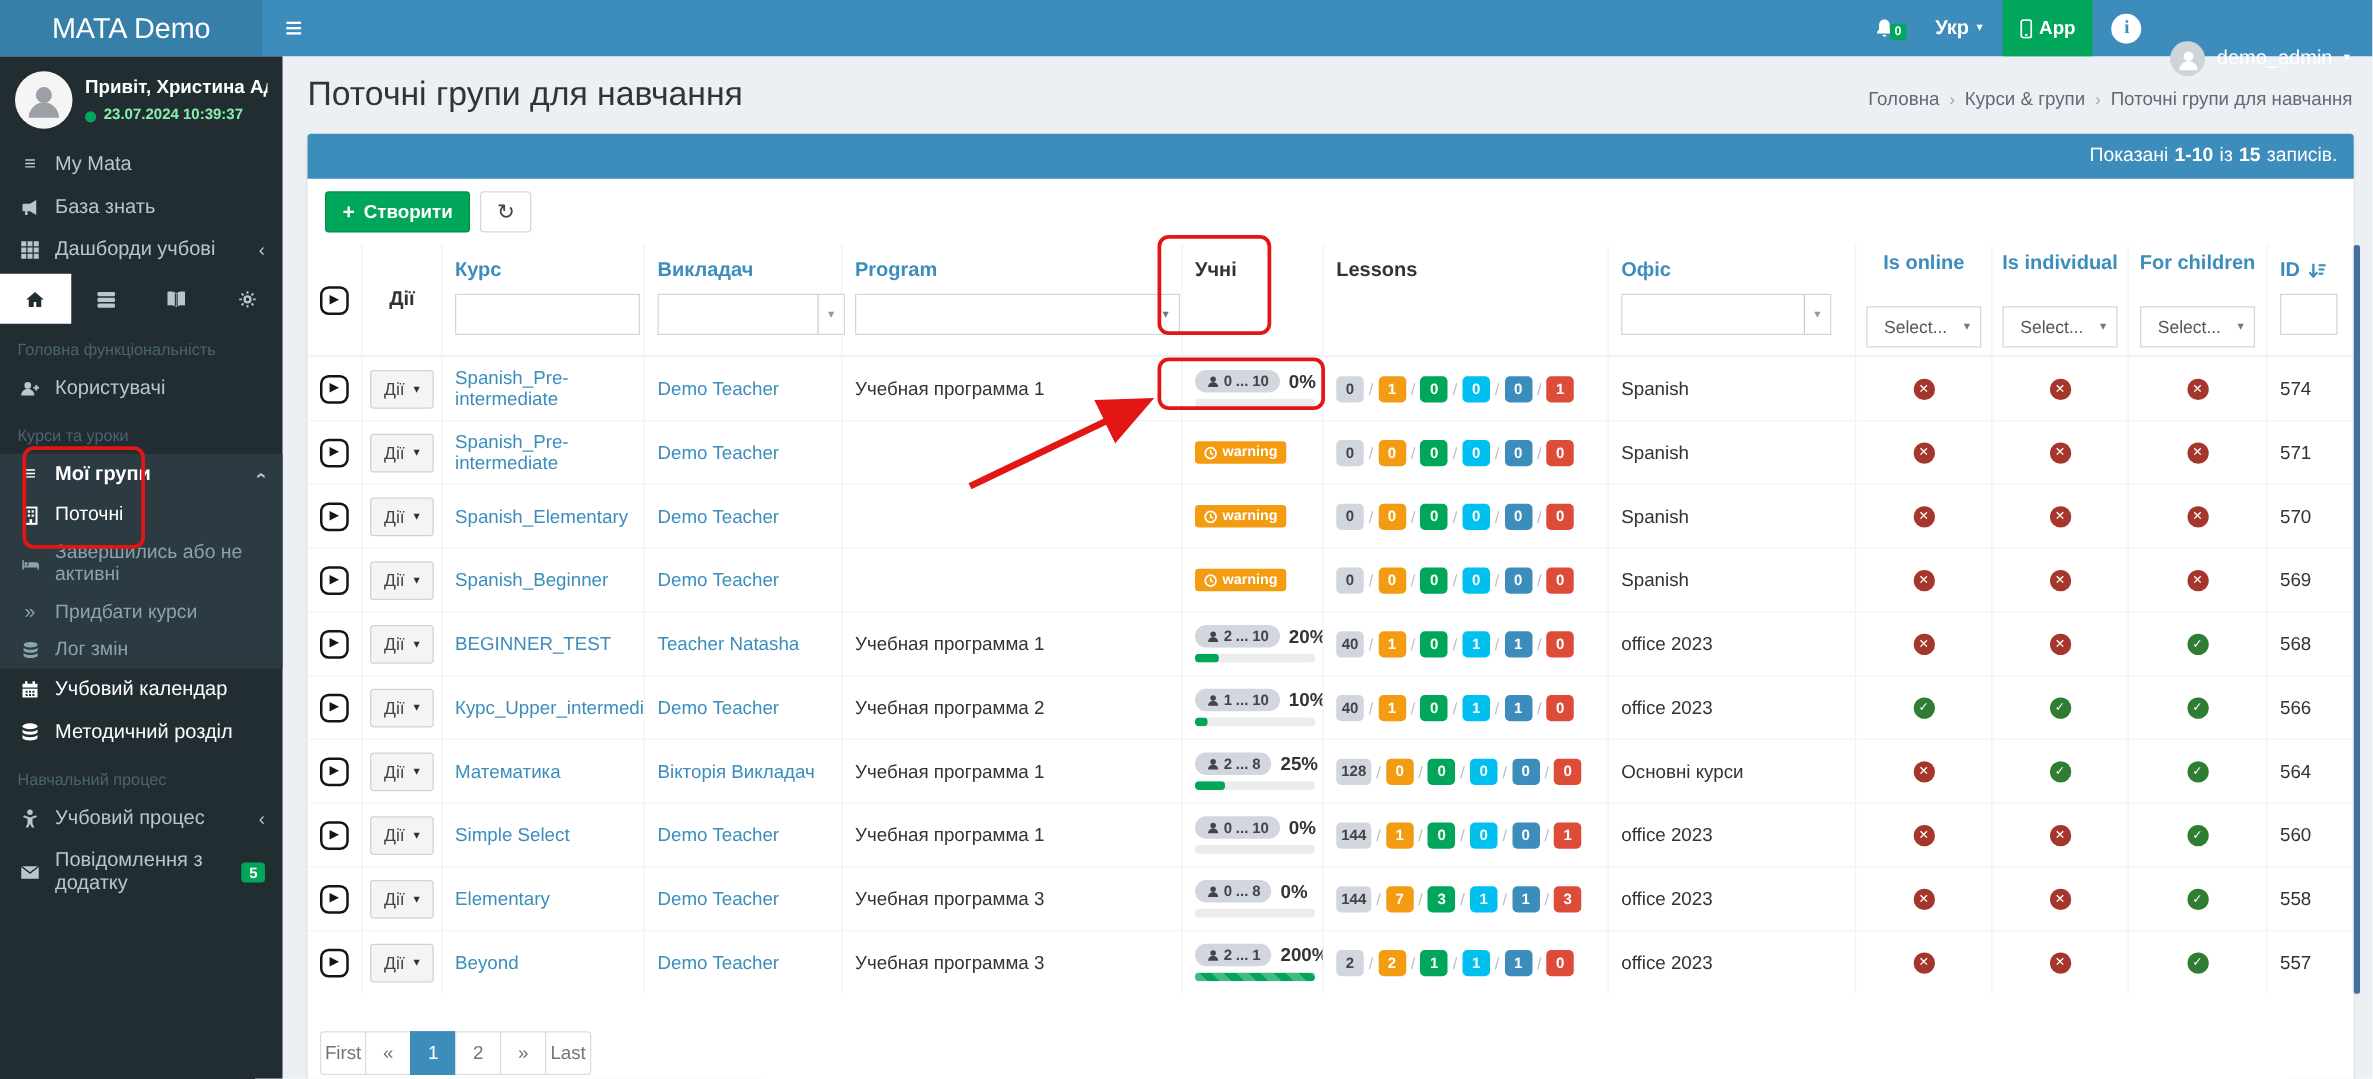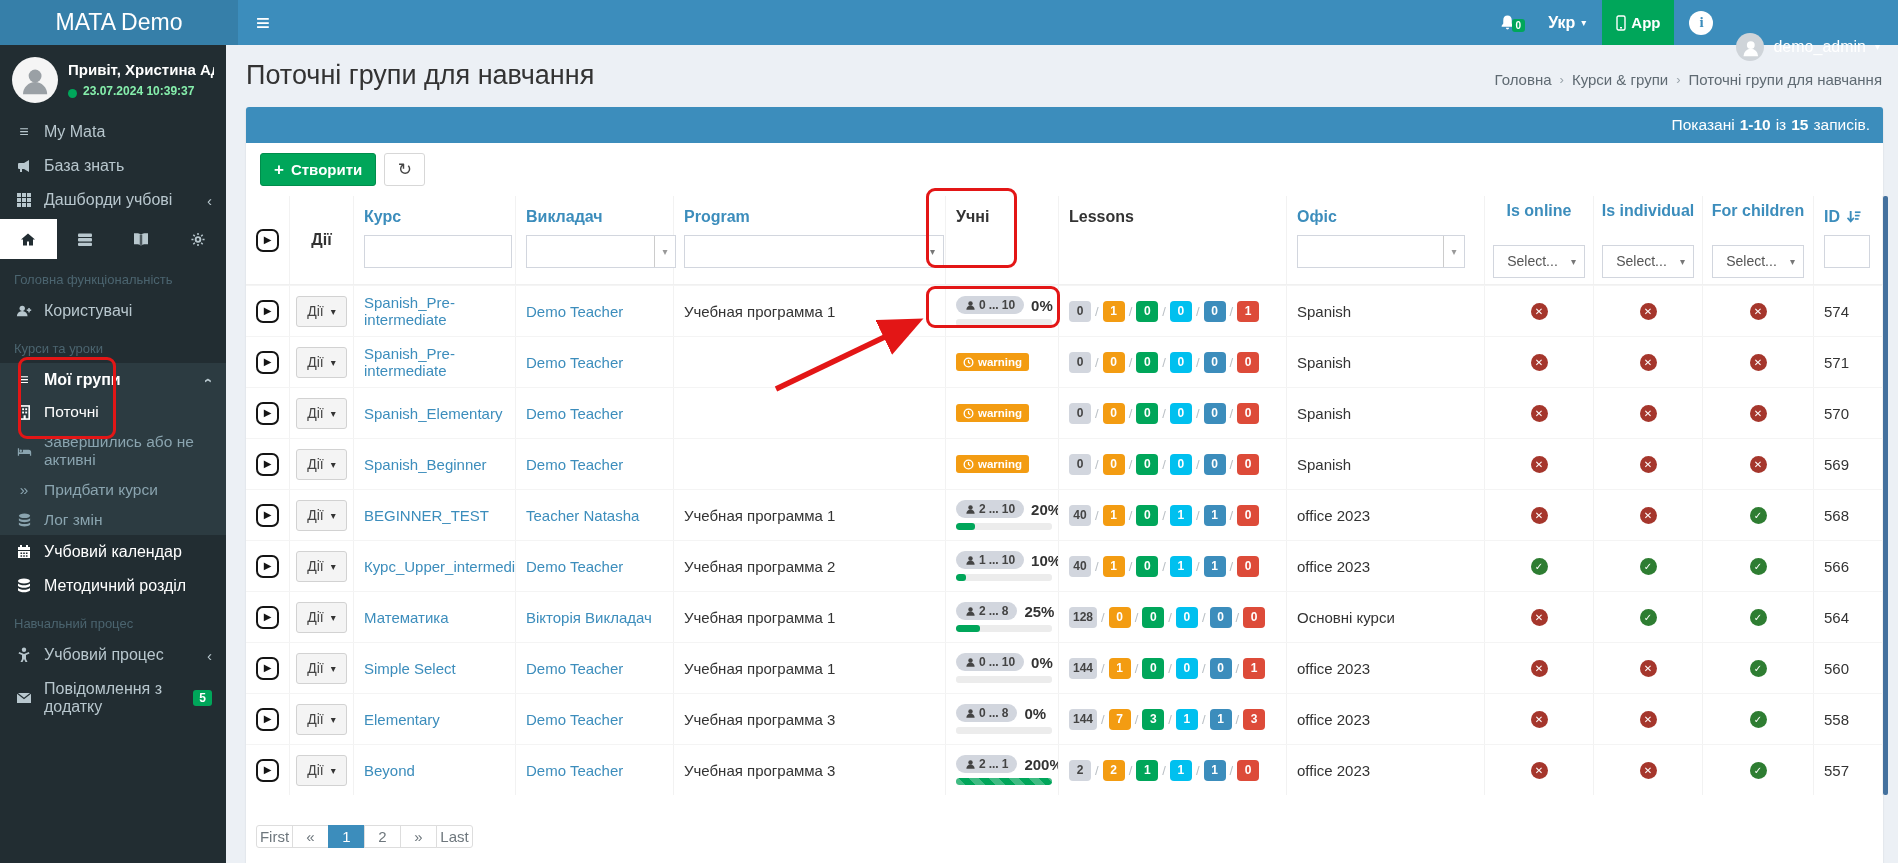--- a/index.html
+++ b/index.html
@@ -2,21 +2,21 @@
 <html><head>
 <meta charset="utf-8">
 <style>
   * { box-sizing: border-box; margin: 0; padding: 0; }
   html,body { width:1898px; height:863px; overflow:hidden; }
   body { font-family:"Liberation Sans","DejaVu Sans",sans-serif; background:#ecf0f5; position:relative; color:#333; }
   a { text-decoration:none; cursor:pointer; }
 
   
   .navbar { position:absolute; left:0; top:0; width:1898px; height:45px; background:#3c8dbc; display:flex; z-index:10; }
-  .logo { width:238px; height:45px; background:#367fa9; color:#fff; font-size:23px; font-weight:300; display:flex; align-items:center; justify-content:center; cursor:pointer; }
+  .logo { width:210px; height:45px; background:#367fa9; color:#fff; font-size:23px; font-weight:300; display:flex; align-items:center; justify-content:center; cursor:pointer; }
   .nav-rest { flex:1; display:flex; align-items:center; }
   .nav-burger { color:#fff; font-size:24px; font-weight:700; padding:0 18px; cursor:pointer; line-height:45px; }
   .nav-right { margin-left:auto; display:flex; align-items:center; height:45px; }
   .nav-bell { position:relative; color:#fff; padding:0 16px; cursor:pointer; display:flex; align-items:center; }
   .nav-bell svg { width:17px; height:17px; }
   .bell-badge { position:absolute; top:5px; right:7px; background:#00a65a; color:#fff; font-size:10px; font-weight:700; border-radius:3px; padding:0 4px; line-height:13px; }
   .nav-lang { color:#fff; font-size:16px; font-weight:700; padding:0 16px; cursor:pointer; display:flex; align-items:center; gap:6px; }
   .caret-dn { font-size:10px; }
   .nav-app { background:#00a65a; color:#fff; height:45px; padding:0 14px; display:flex; align-items:center; gap:5px; font-size:15px; font-weight:700; cursor:pointer; }
   .nav-app svg { width:10px; height:16px; }
@@ -119,21 +119,21 @@
   .st { width:17px; height:17px; border-radius:50%; display:inline-flex; align-items:center; justify-content:center; color:#fff; font-size:10px; font-weight:700; }
   .st[data-v="no"] { background:#a5362c; }
   .st[data-v="no"]::after { content:"✕"; }
   .st[data-v="yes"] { background:#2e7d32; }
   .st[data-v="yes"]::after { content:"✓"; }
 
   .scroll-edge { position:absolute; left:1883px; top:196px; width:5px; height:599px; background:#44719e; border-radius:2px; z-index:8; }
 
   
   .pagination { display:flex; margin:30px 0 0 10px; }
-  .pg { height:23px; min-width:37px; padding:0 2px; background:#fff; border:1px solid #ddd; margin-left:-1px; display:inline-flex; align-items:center; justify-content:center; color:#6e777d; font-size:15px; cursor:pointer; }
+  .pg { height:35px; min-width:37px; padding:0 2px; background:#fff; border:1px solid #ddd; margin-left:-1px; display:inline-flex; align-items:center; justify-content:center; color:#6e777d; font-size:15px; cursor:pointer; }
   .pg.first { border-radius:3px 0 0 3px; margin-left:0; }
   .pg.last { border-radius:0 3px 3px 0; }
   .pg.active { background:#3c8dbc; border-color:#3c8dbc; color:#fff; }
 
   
   .ann { position:absolute; border:3px solid #e31616; border-radius:9px; z-index:50; pointer-events:none; }
   .ann-arrow { position:absolute; z-index:50; pointer-events:none; }
 </style>
 </head>
 <body>

